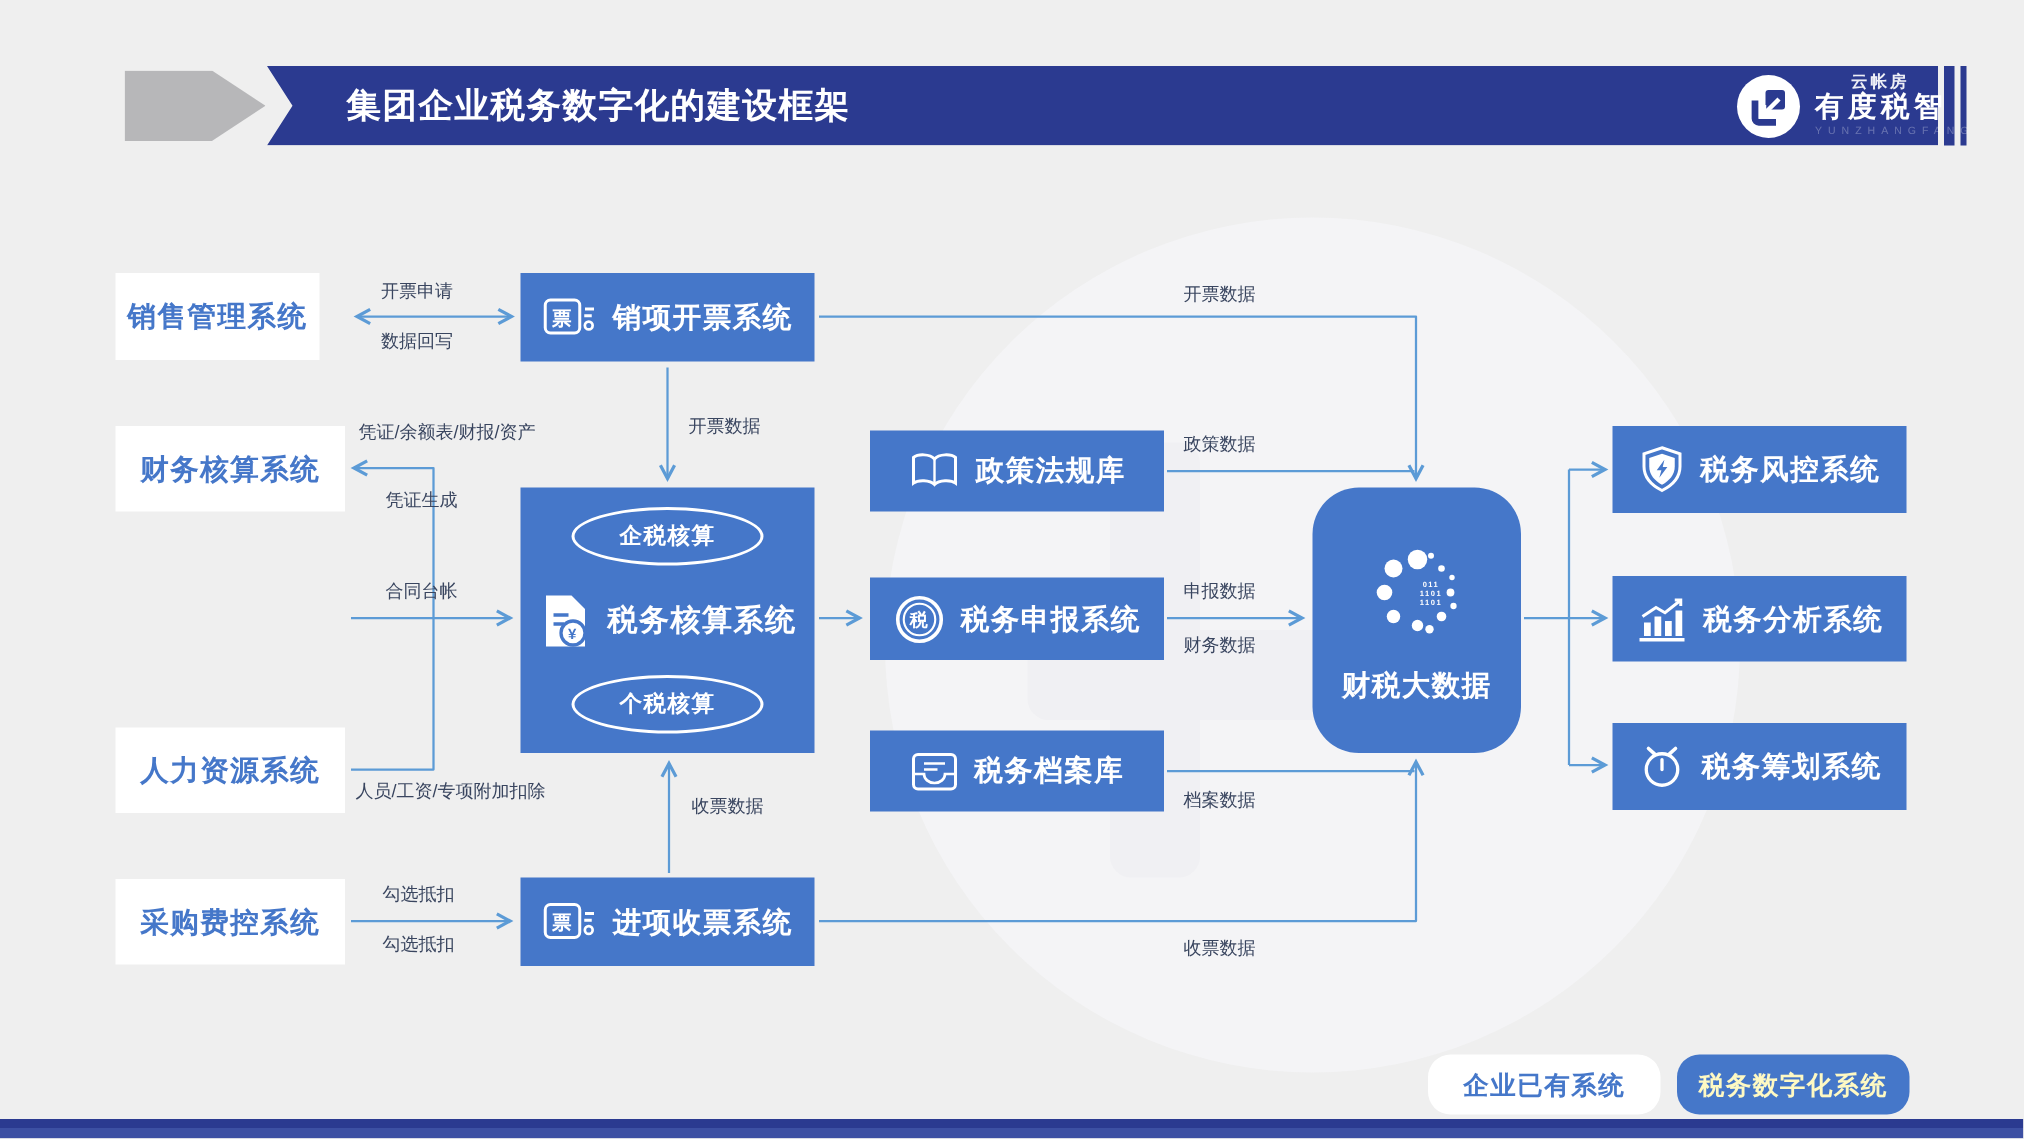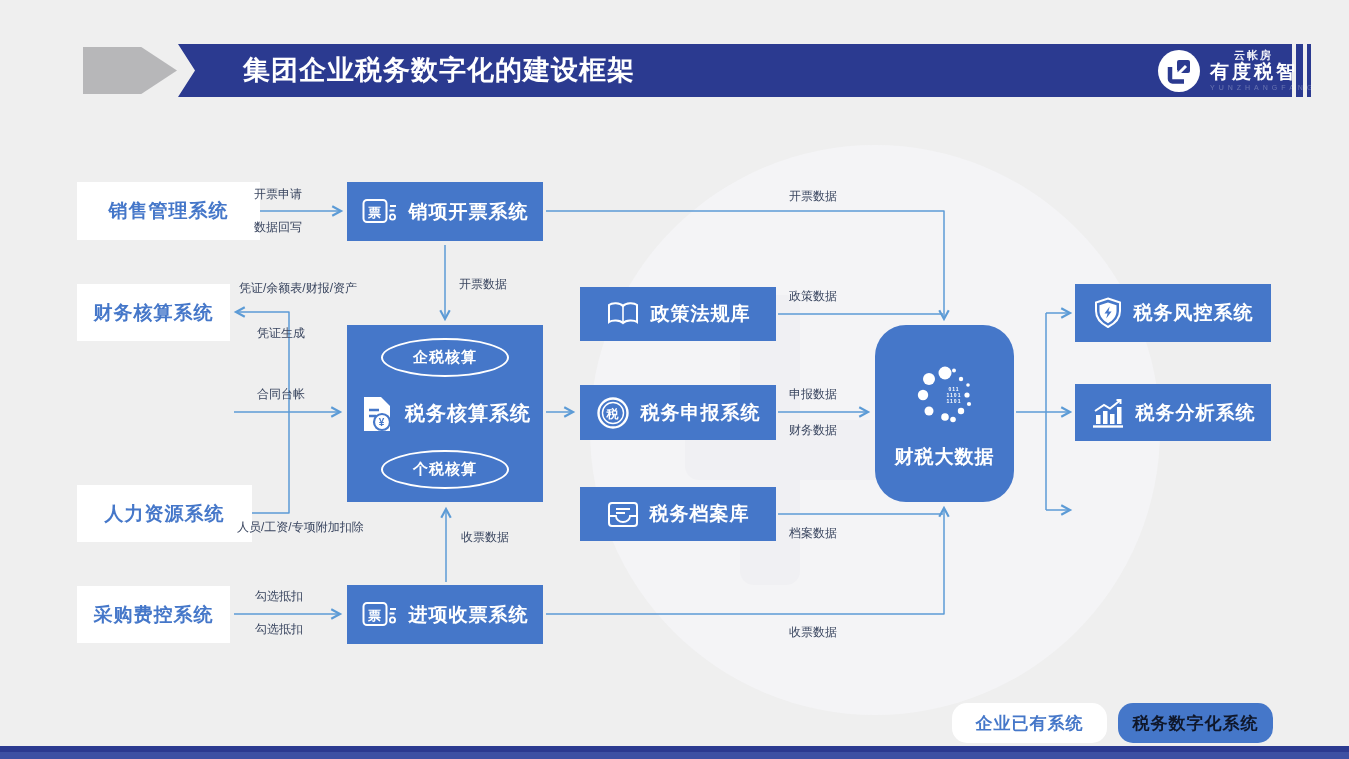--- a/index.html
+++ b/index.html
@@ -3,22 +3,22 @@
 <meta charset="utf-8">
 <style>
   html,body{margin:0;padding:0;background:#EFEFEF;}
   #canvas{position:relative;width:1349px;height:759px;background:#EFEFEF;overflow:hidden;
           font-family:"Liberation Sans","DejaVu Sans",sans-serif;}
   
   .hdr-chevron{position:absolute;left:83px;top:47px;width:94px;height:47px;background:#B7B7B9;
                clip-path:polygon(0 0,62% 0,100% 50%,62% 100%,0 100%);}
   .hdr-bar{position:absolute;left:178px;top:44px;width:1114px;height:53px;background:#2B3A90;
            clip-path:polygon(0 0,100% 0,100% 100%,0 100%,17px 50%);}
-  .hdr-title{position:absolute;left:243px;top:44px;height:53px;line-height:53px;color:#fff;
-             font-size:27px;font-weight:bold;letter-spacing:1px;}
+  .hdr-title{position:absolute;left:231px;top:44px;height:53px;line-height:53px;color:#fff;
+             font-size:23px;font-weight:bold;letter-spacing:1px;}
   .hdr-stripe{position:absolute;top:44px;height:53px;background:#2B3A90;}
   .logo{position:absolute;left:1158px;top:44px;height:53px;display:flex;align-items:center;gap:10px;color:#fff;}
   .logo-circle{width:42px;height:42px;border-radius:50%;background:#fff;display:flex;align-items:center;justify-content:center;}
   .logo-col{display:flex;flex-direction:column;line-height:1.05;}
   .logo-top{font-size:11px;font-weight:bold;letter-spacing:2px;opacity:.92;margin-left:24px;}
   .logo-main{font-size:19px;font-weight:bold;letter-spacing:3px;}
   .logo-sub{font-size:7px;letter-spacing:4px;opacity:.28;margin-top:2px;}
   
   .wm-circle{position:absolute;left:590px;top:145px;width:570px;height:570px;border-radius:50%;
              background:#F4F4F6;overflow:hidden;}
@@ -33,21 +33,21 @@
   .oval{width:124px;height:35px;border:2px solid #fff;border-radius:50%;color:#fff;font-size:15px;
         font-weight:bold;display:flex;align-items:center;justify-content:center;letter-spacing:1px;}
   .taxcalc-row{display:flex;align-items:center;gap:10px;font-size:20px;}
   .bigdata{flex-direction:column;gap:13px;font-size:20px;border-radius:31px;}
   
   .elabel{position:absolute;font-size:12px;color:#39455F;white-space:nowrap;}
   
   .legend{position:absolute;width:155px;height:40px;display:flex;align-items:center;justify-content:center;
           font-size:17px;font-weight:bold;letter-spacing:1px;border-radius:15px;}
   .legend.white{background:#fff;color:#4577C9;}
-  .legend.blue{background:#4577C9;color:#0f172a;}
+  .legend.blue{background:#4577C9;color:#fef9c3;}
   
   .bottom-bar{position:absolute;left:0;bottom:0;width:1349px;height:13px;
               background:linear-gradient(#2B3A90 0 45%,#3D50A3 45% 100%);}
   svg.edges{position:absolute;left:0;top:0;}
 </style>
 </head>
 <body>
 
 <div id="canvas">
 
@@ -97,27 +97,27 @@
       <path d="M778,514 H943"></path>
       <path d="M546,614 H944 V508" marker-end="url(#arr)"></path>
       <path d="M1016,412 H1046"></path>
       <path d="M1046,313 V510"></path>
       <path d="M1046,313 H1070" marker-end="url(#arr)"></path>
       <path d="M1046,412 H1070" marker-end="url(#arr)"></path>
       <path d="M1046,510 H1070" marker-end="url(#arr)"></path>
     </g>
   </svg>
 
-  <div class="node white" style="left:77px;top:182px;width:183px;height:58px">
+  <div class="node white" style="left:77px;top:182px;width:136px;height:58px">
       <span>销售管理系统</span>
     </div>
   <div class="node white" style="left:77px;top:284px;width:153px;height:57px">
       <span>财务核算系统</span>
     </div>
-  <div class="node white" style="left:77px;top:485px;width:175px;height:57px">
+  <div class="node white" style="left:77px;top:485px;width:153px;height:57px">
       <span>人力资源系统</span>
     </div>
   <div class="node white" style="left:77px;top:586px;width:153px;height:57px">
       <span>采购费控系统</span>
     </div>
 
   <div class="node blue" style="left:347px;top:182px;width:196px;height:59px">
     <span class="icn">
       <svg width="36" height="27" viewBox="0 0 36 27">
         <rect x="1.5" y="2" width="23" height="22" rx="3.5" fill="none" stroke="#fff" stroke-width="2"></rect>
@@ -231,20 +231,30 @@
         <rect x="12" y="14" width="4.5" height="13" fill="#fff"></rect>
         <rect x="19" y="17" width="4.5" height="10" fill="#fff"></rect>
         <rect x="26" y="10" width="4.5" height="17" fill="#fff"></rect>
         <path d="M4,14 L13,8 L19,11.5 L29,3.5" fill="none" stroke="#fff" stroke-width="2"></path>
         <path d="M25.5,3 H29.5 V7" fill="none" stroke="#fff" stroke-width="2"></path>
       </svg>
     </span>
     <span>税务分析系统</span>
   </div>
 
+  <div class="node blue" style="left:1075px;top:482px;width:196px;height:58px">
+    <span class="icn">
+      <svg width="32" height="32" viewBox="0 0 32 32">
+        <circle cx="16" cy="18" r="10.5" fill="none" stroke="#fff" stroke-width="2.2"></circle>
+        <path d="M16,18 V11.5" stroke="#fff" stroke-width="2.2" stroke-linecap="round"></path>
+        <path d="M7,4 L11,7.6 M25,4 L21,7.6" stroke="#fff" stroke-width="2.4" stroke-linecap="round"></path>
+      </svg>
+    </span>
+    <span>税务筹划系统</span>
+  </div>
 
   <div class="elabel" style="left:254px;top:186px">开票申请</div>
   <div class="elabel" style="left:254px;top:219px">数据回写</div>
   <div class="elabel" style="left:459px;top:276px">开票数据</div>
   <div class="elabel" style="left:239px;top:280px">凭证/余额表/财报/资产</div>
   <div class="elabel" style="left:257px;top:325px">凭证生成</div>
   <div class="elabel" style="left:257px;top:386px">合同台帐</div>
   <div class="elabel" style="left:237px;top:519px">人员/工资/专项附加扣除</div>
   <div class="elabel" style="left:461px;top:529px">收票数据</div>
   <div class="elabel" style="left:255px;top:588px">勾选抵扣</div>

